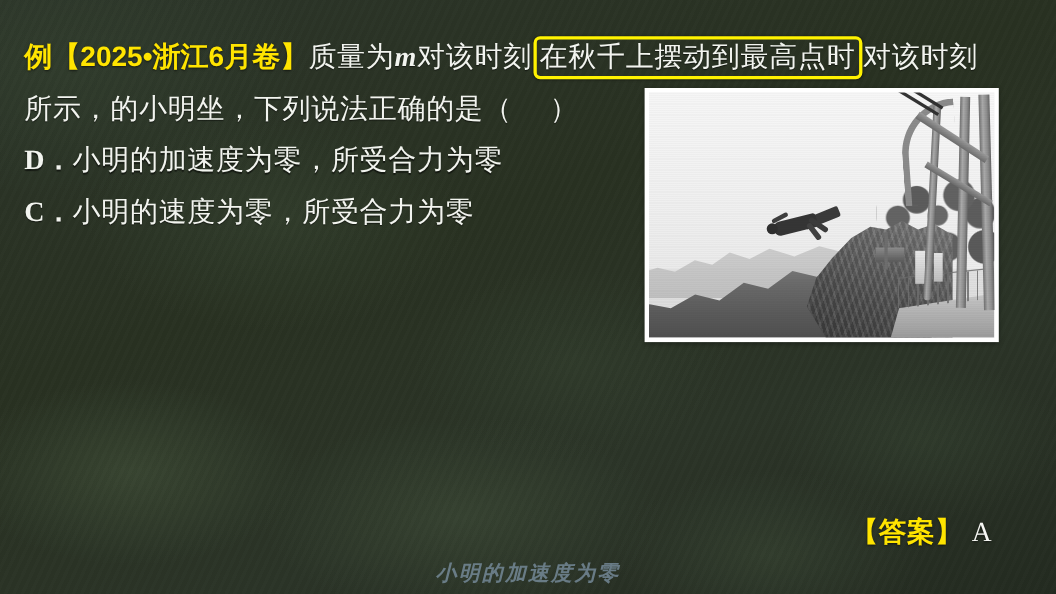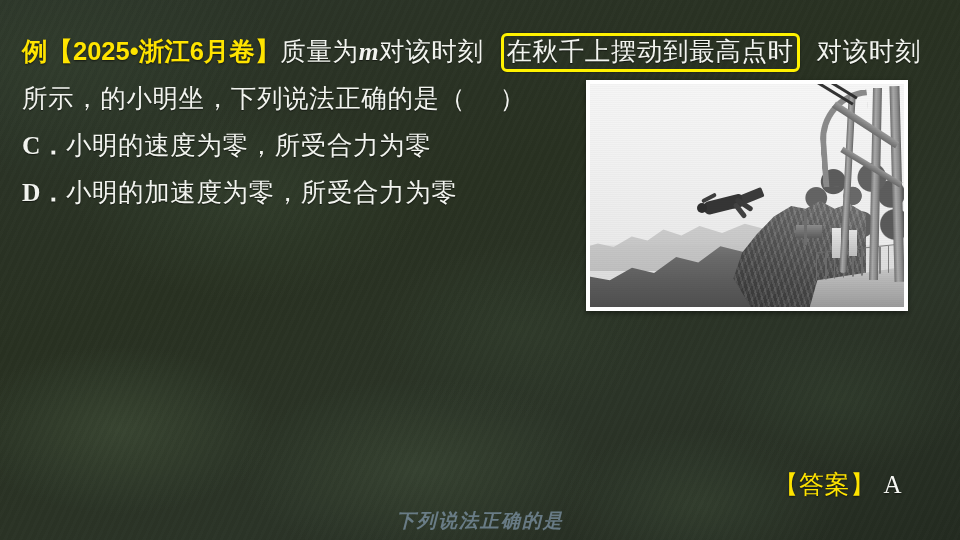--- a/index.html
+++ b/index.html
@@ -51,21 +51,21 @@
     color: #ffe400;
     font-weight: bold;
     font-family: "Liberation Sans", "DejaVu Sans", sans-serif;
     letter-spacing: 0px;
     text-shadow: 0 1px 2px rgba(0,0,0,0.6);
   }
   .boxed {
     border: 3px solid #fff200;
     border-radius: 6px;
     padding: 1px 3px 3px 3px;
-    margin: 0 17px;
+    margin: 0 1px;
     box-shadow: 0 0 2px rgba(0,0,0,0.5);
   }
   .mvar {
     font-family: "Liberation Serif", "DejaVu Serif", serif;
     font-style: italic;
     font-weight: bold;
   }
   .opt-letter {
     font-family: "Liberation Serif", "DejaVu Serif", serif;
     font-weight: bold;
@@ -244,21 +244,21 @@
     top: 468px;
     font-size: 25px;
     line-height: 32px;
     letter-spacing: 0.5px;
     white-space: nowrap;
     z-index: 4;
     text-shadow: 0 1px 2px rgba(0,0,0,0.55);
   }
   .answer .ans-tag {
     color: #ffe400;
-    font-weight: normal;
+    font-weight: bold;
     font-family: "Liberation Sans", "DejaVu Sans", sans-serif;
   }
   .answer .ans-val {
     color: #f6f7f3;
     font-family: "Liberation Serif", "DejaVu Serif", serif;
     font-weight: normal;
     margin-left: 8px;
   }
 
   
@@ -288,25 +288,25 @@
       <span class="tag">例</span><span class="tag ital">【2025•浙江6月卷】</span><span>质量为</span><span class="mvar">m</span><span>对该时刻</span><span class="boxed">在秋千上摆动到最高点时</span><span>对该时刻</span>
     </div>
 
     <div class="line">
       <span>所示，的小明坐，下列说法正确的是（</span><span class="gap"></span><span>）</span>
     </div>
 
 
 
     <div class="line">
+      <span class="opt-letter">D．</span><span>小明的加速度为零，所受合力为零</span>
+    </div>
+
+    <div class="line">
       <span class="opt-letter">C．</span><span>小明的速度为零，所受合力为零</span>
-    </div>
-
-    <div class="line">
-      <span class="opt-letter">D．</span><span>小明的加速度为零，所受合力为零</span>
     </div>
 
   </div>
 
   <div class="photo-wrap">
     <div class="photo">
       <div class="sky"></div>
       <div class="ridge-far"></div>
       <div class="trees"></div>
       <div class="ridge-main"></div>
@@ -333,15 +333,15 @@
       <div class="rider-leg1"></div>
       <div class="rider-leg2"></div>
       <div class="photo-grain"></div>
     </div>
   </div>
 
   <div class="answer">
     <span class="ans-tag">【答案】</span><span class="ans-val">A</span>
   </div>
 
-  <div class="watermark">下列说法正确的是</div>
+  <div class="watermark">小明的加速度为零</div>
 
 </div>
 
 </body></html>

